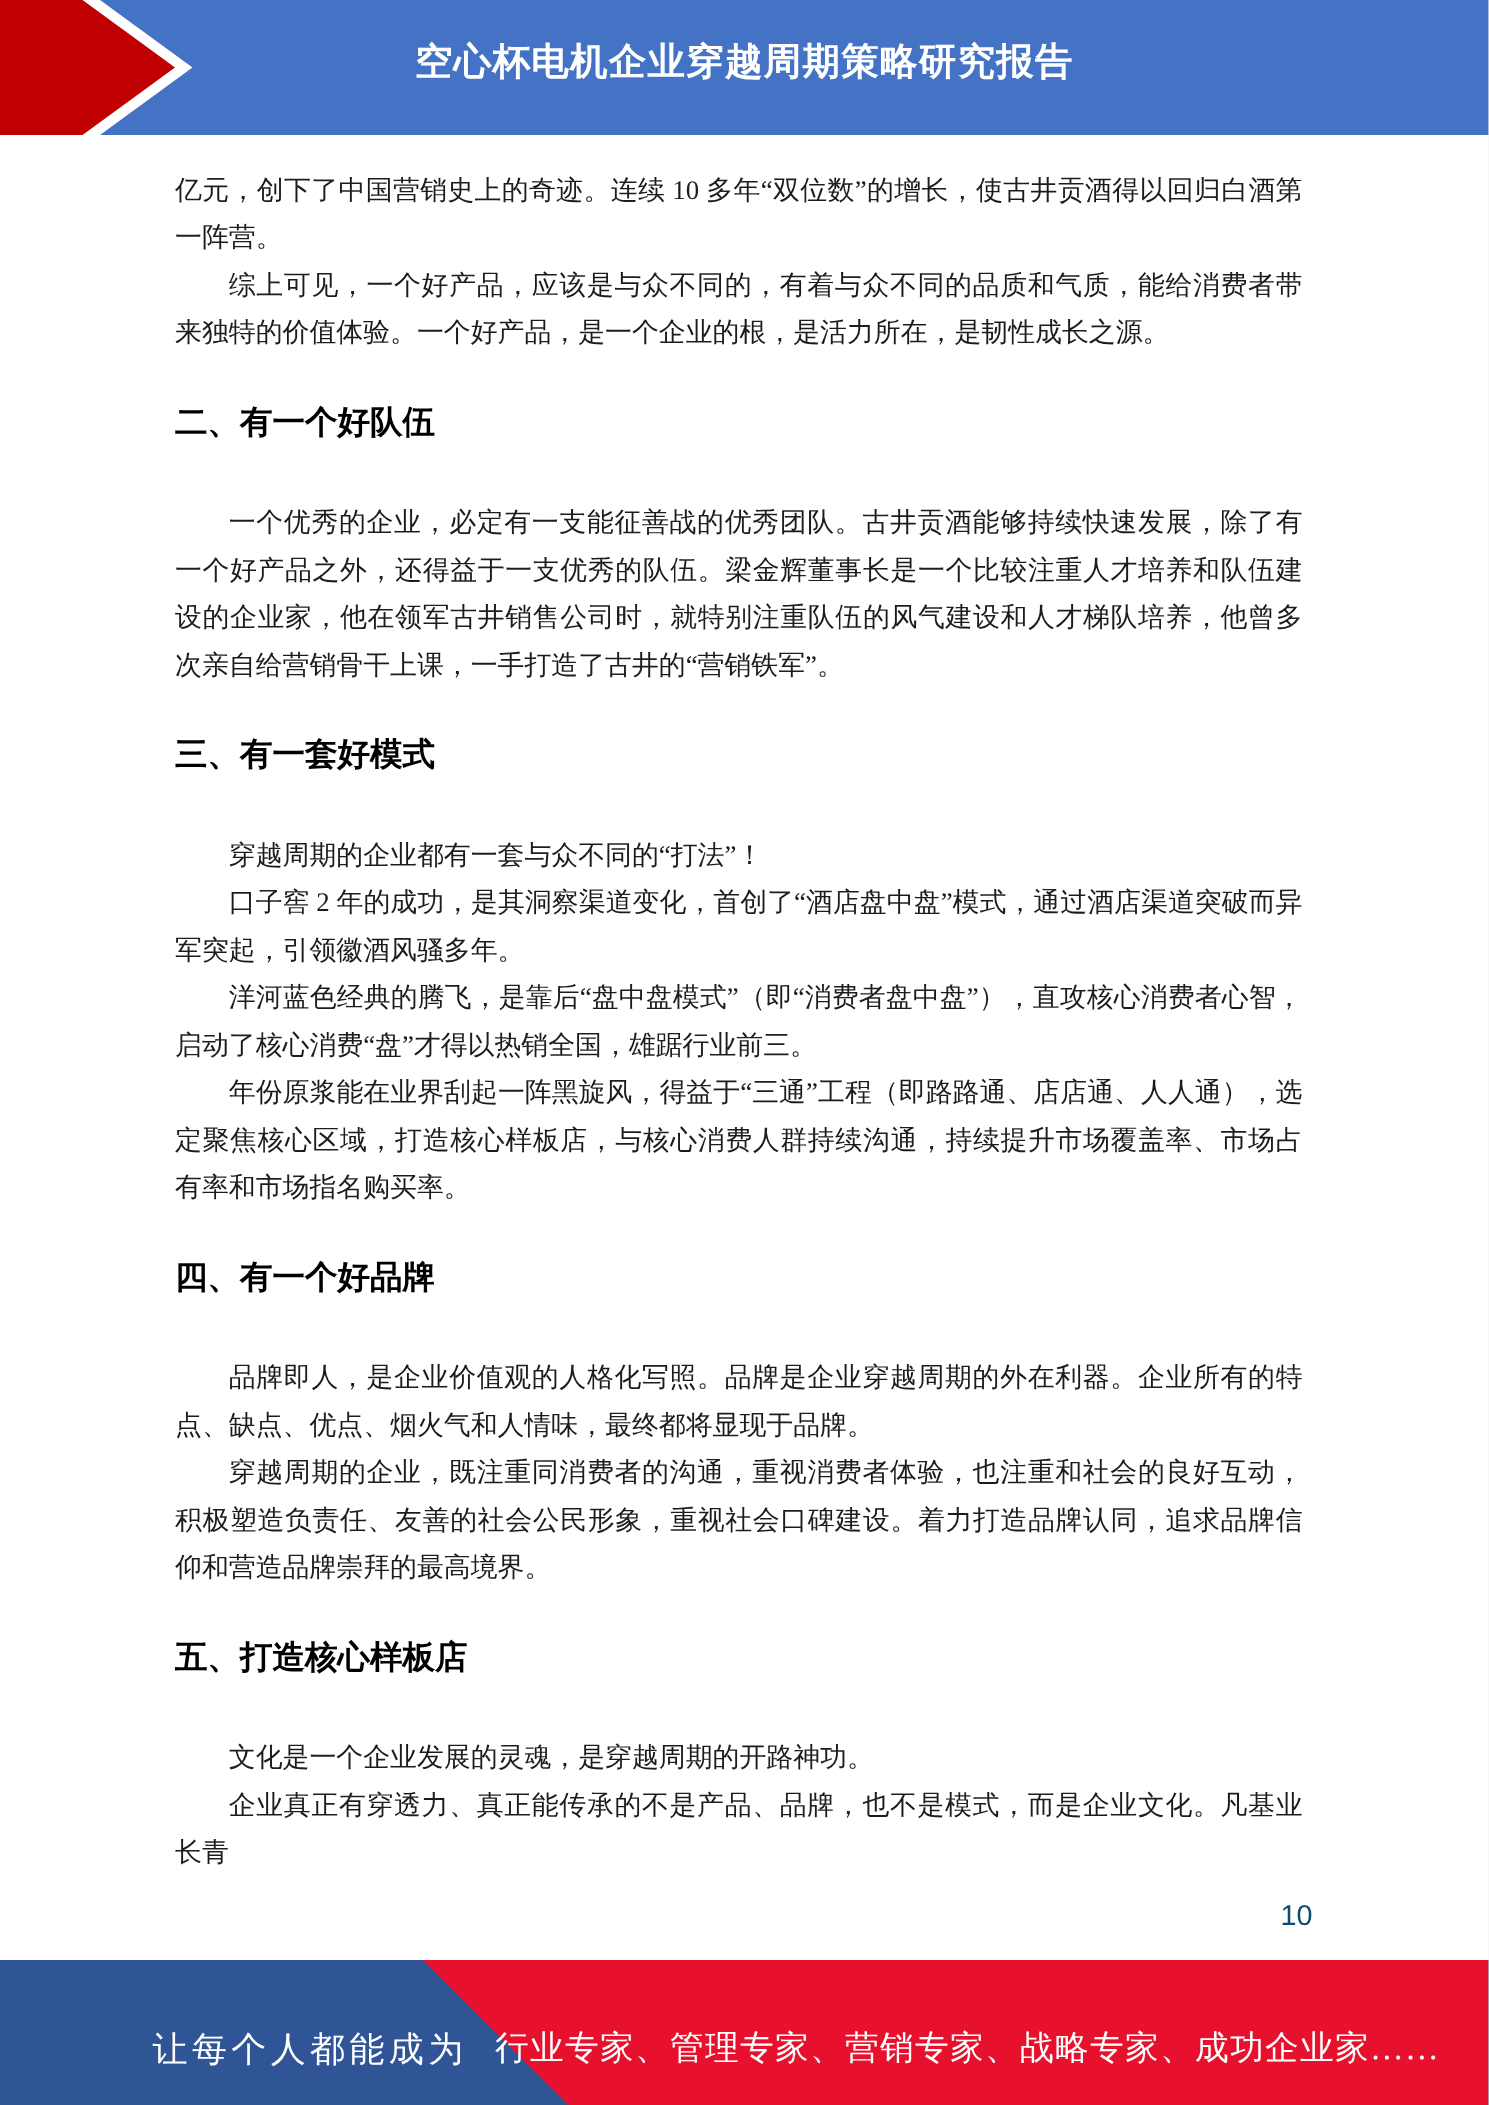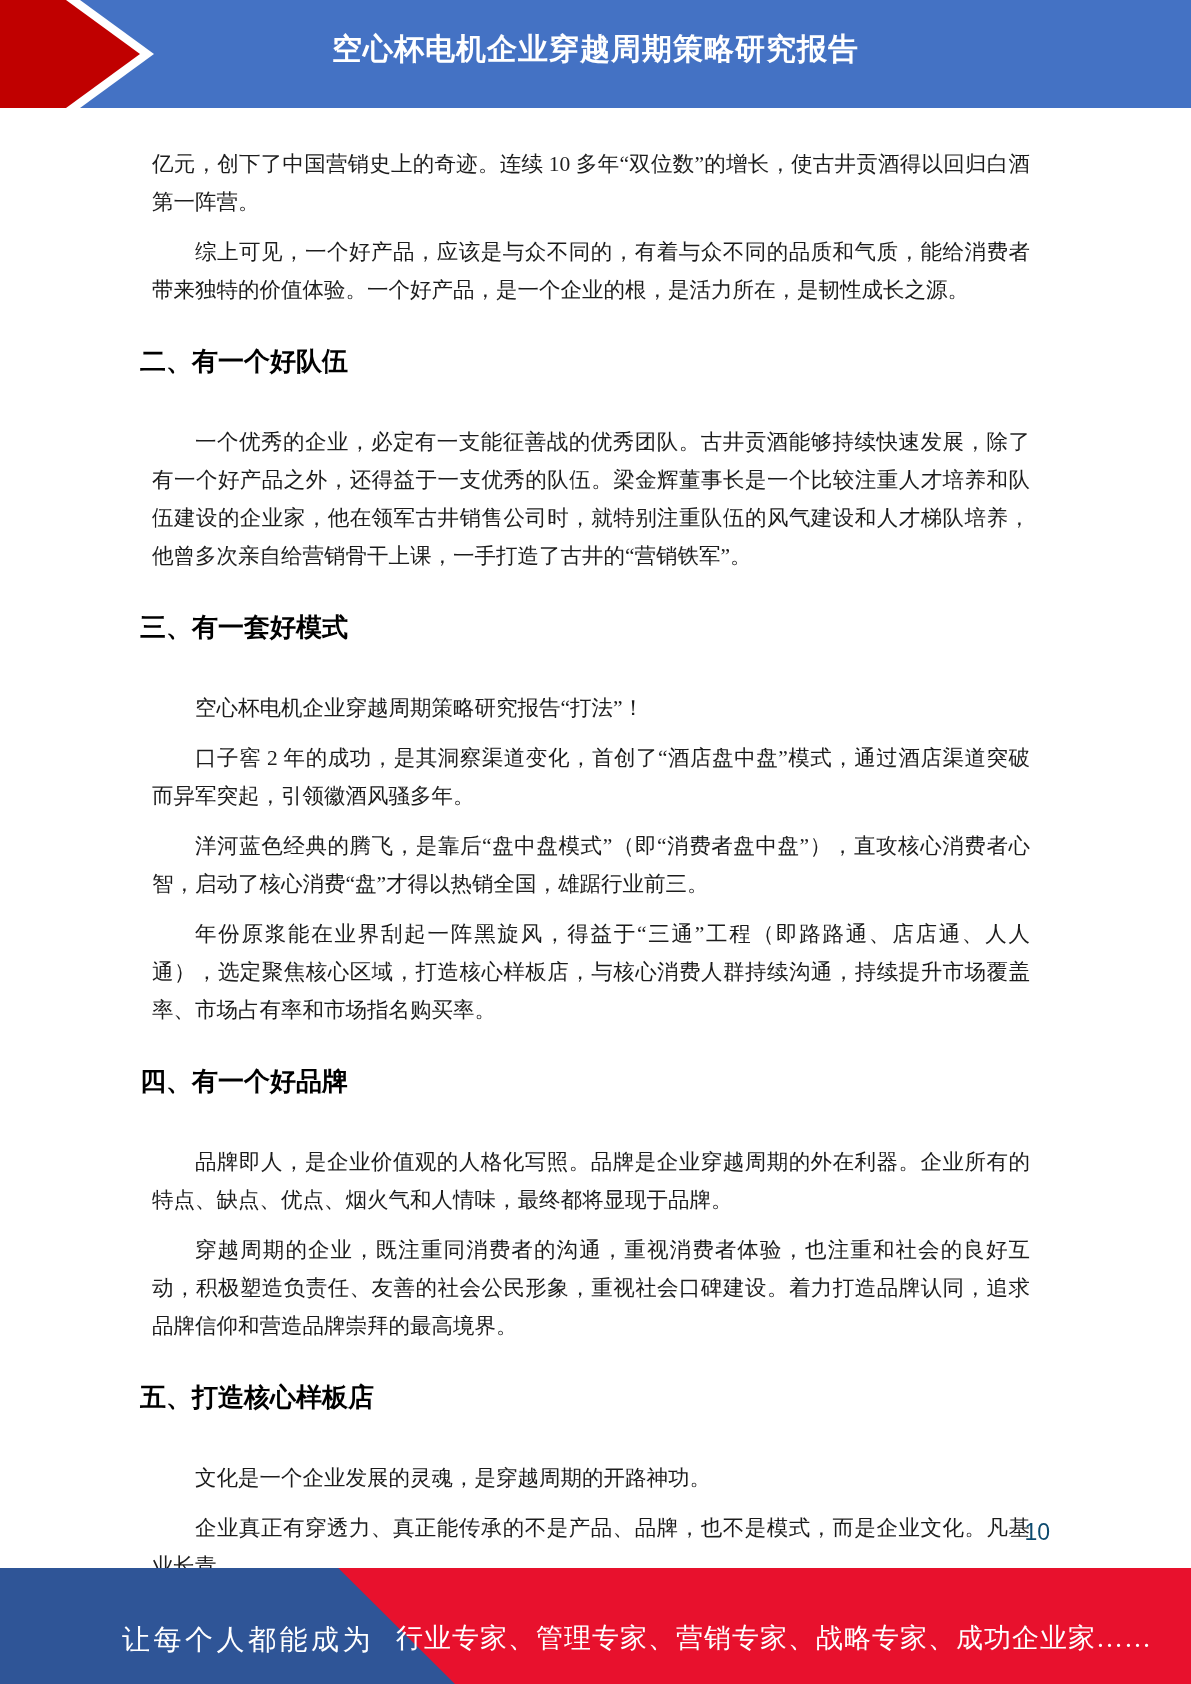--- a/index.html
+++ b/index.html
@@ -22,21 +22,21 @@
     color:#ffffff; font-family:"Liberation Sans","DejaVu Sans",sans-serif;
     font-weight:bold; font-size:30px; letter-spacing:1px;
     padding-bottom:10px; box-sizing:border-box;
   }
 
   
   .content {
     position:absolute; left:140px; top:133px; width:902px;
     font-size:21.5px; line-height:38px; text-align:justify;
   }
-  .content p { margin:12px; }
+  .content p { margin:0; }
   .indent { text-indent:43px; }
   .gap-top { margin-top:39px; }
   .sec-heading {
     font-family:"Liberation Sans","DejaVu Sans",sans-serif;
     font-weight:bold; font-size:26px; line-height:40px;
     color:#000000; margin:32px 0 42px 0; text-align:left;
   }
 
   
   .page-number {
@@ -81,21 +81,21 @@
   </div>
 
   <div class="content">
     <p>亿元，创下了中国营销史上的奇迹。连续 10 多年“双位数”的增长，使古井贡酒得以回归白酒第一阵营。</p>
     <p class="indent gap-top">综上可见，一个好产品，应该是与众不同的，有着与众不同的品质和气质，能给消费者带来独特的价值体验。一个好产品，是一个企业的根，是活力所在，是韧性成长之源。</p>
 
     <h2 class="sec-heading">二、有一个好队伍</h2>
     <p class="indent">一个优秀的企业，必定有一支能征善战的优秀团队。古井贡酒能够持续快速发展，除了有一个好产品之外，还得益于一支优秀的队伍。梁金辉董事长是一个比较注重人才培养和队伍建设的企业家，他在领军古井销售公司时，就特别注重队伍的风气建设和人才梯队培养，他曾多次亲自给营销骨干上课，一手打造了古井的“营销铁军”。</p>
 
     <h2 class="sec-heading">三、有一套好模式</h2>
-    <p class="indent">空心杯电机企业穿越周期策略研究报告“打法”！</p>
+    <p class="indent">穿越周期的企业都有一套与众不同的“打法”！</p>
     <p class="indent">口子窖 2 年的成功，是其洞察渠道变化，首创了“酒店盘中盘”模式，通过酒店渠道突破而异军突起，引领徽酒风骚多年。</p>
     <p class="indent">洋河蓝色经典的腾飞，是靠后“盘中盘模式”（即“消费者盘中盘”），直攻核心消费者心智，启动了核心消费“盘”才得以热销全国，雄踞行业前三。</p>
     <p class="indent">年份原浆能在业界刮起一阵黑旋风，得益于“三通”工程（即路路通、店店通、人人通），选定聚焦核心区域，打造核心样板店，与核心消费人群持续沟通，持续提升市场覆盖率、市场占有率和市场指名购买率。</p>
 
     <h2 class="sec-heading">四、有一个好品牌</h2>
     <p class="indent">品牌即人，是企业价值观的人格化写照。品牌是企业穿越周期的外在利器。企业所有的特点、缺点、优点、烟火气和人情味，最终都将显现于品牌。</p>
     <p class="indent">穿越周期的企业，既注重同消费者的沟通，重视消费者体验，也注重和社会的良好互动，积极塑造负责任、友善的社会公民形象，重视社会口碑建设。着力打造品牌认同，追求品牌信仰和营造品牌崇拜的最高境界。</p>
 
     <h2 class="sec-heading">五、打造核心样板店</h2>
     <p class="indent">文化是一个企业发展的灵魂，是穿越周期的开路神功。</p>

